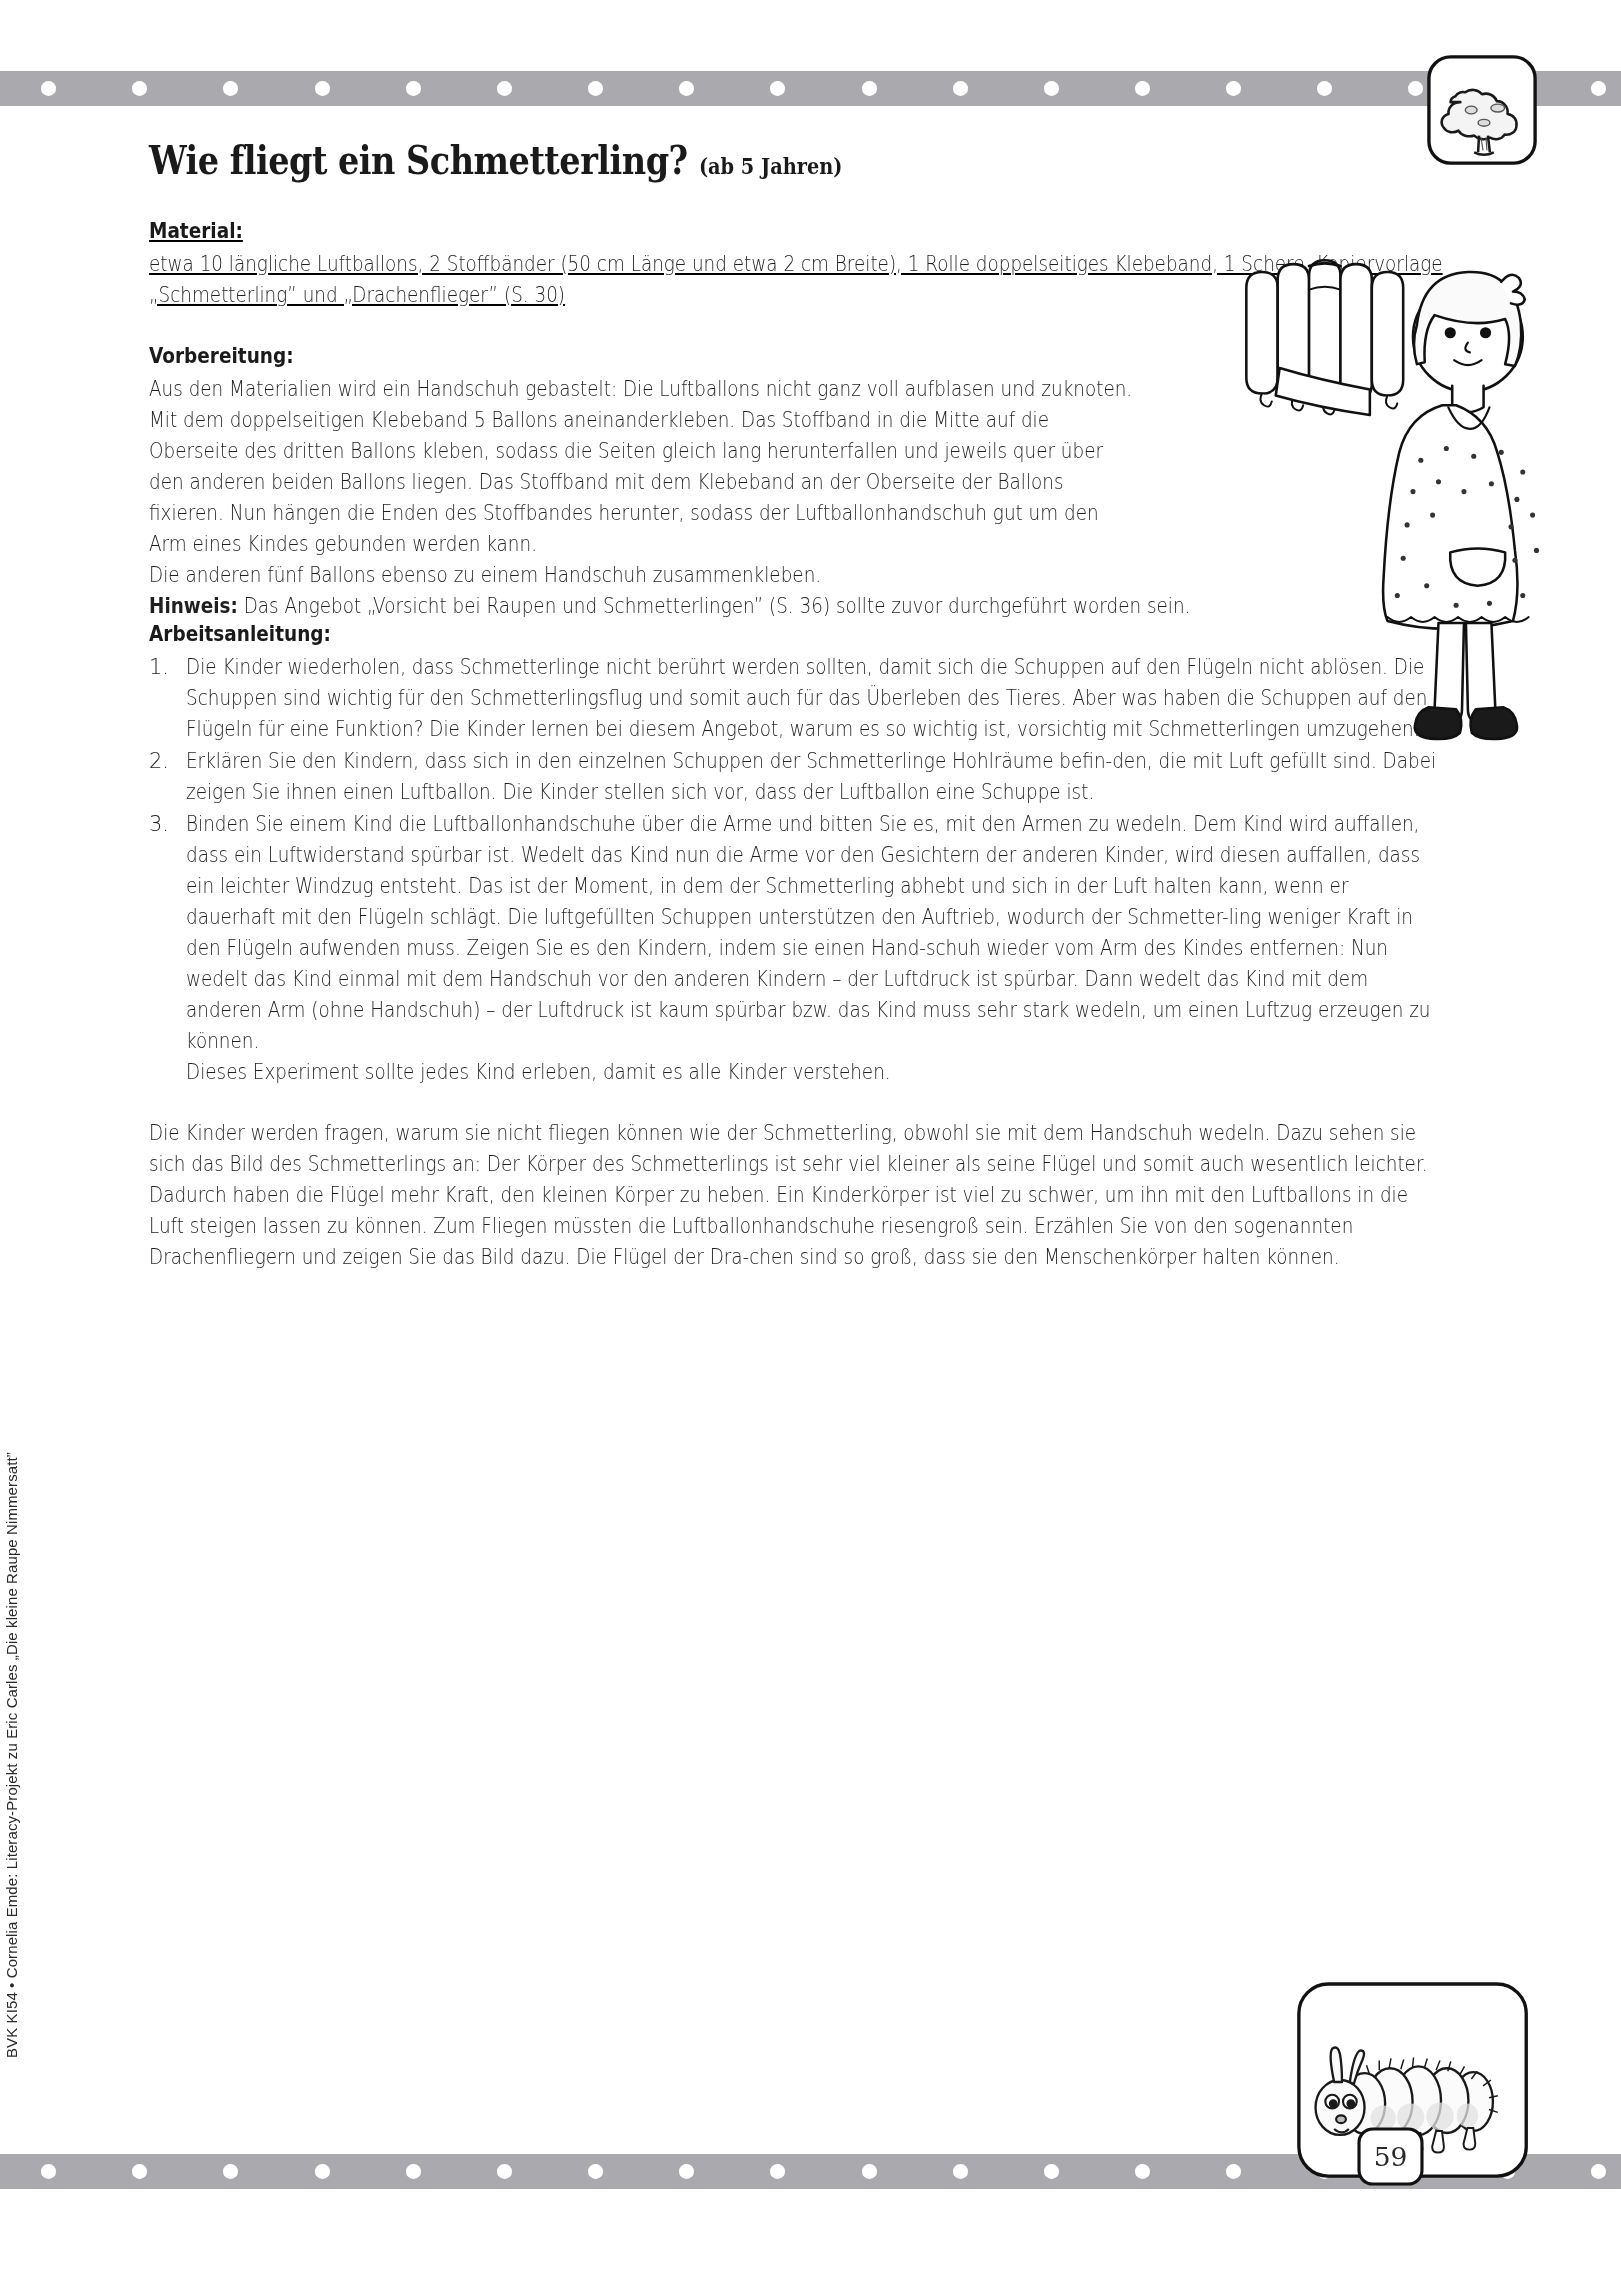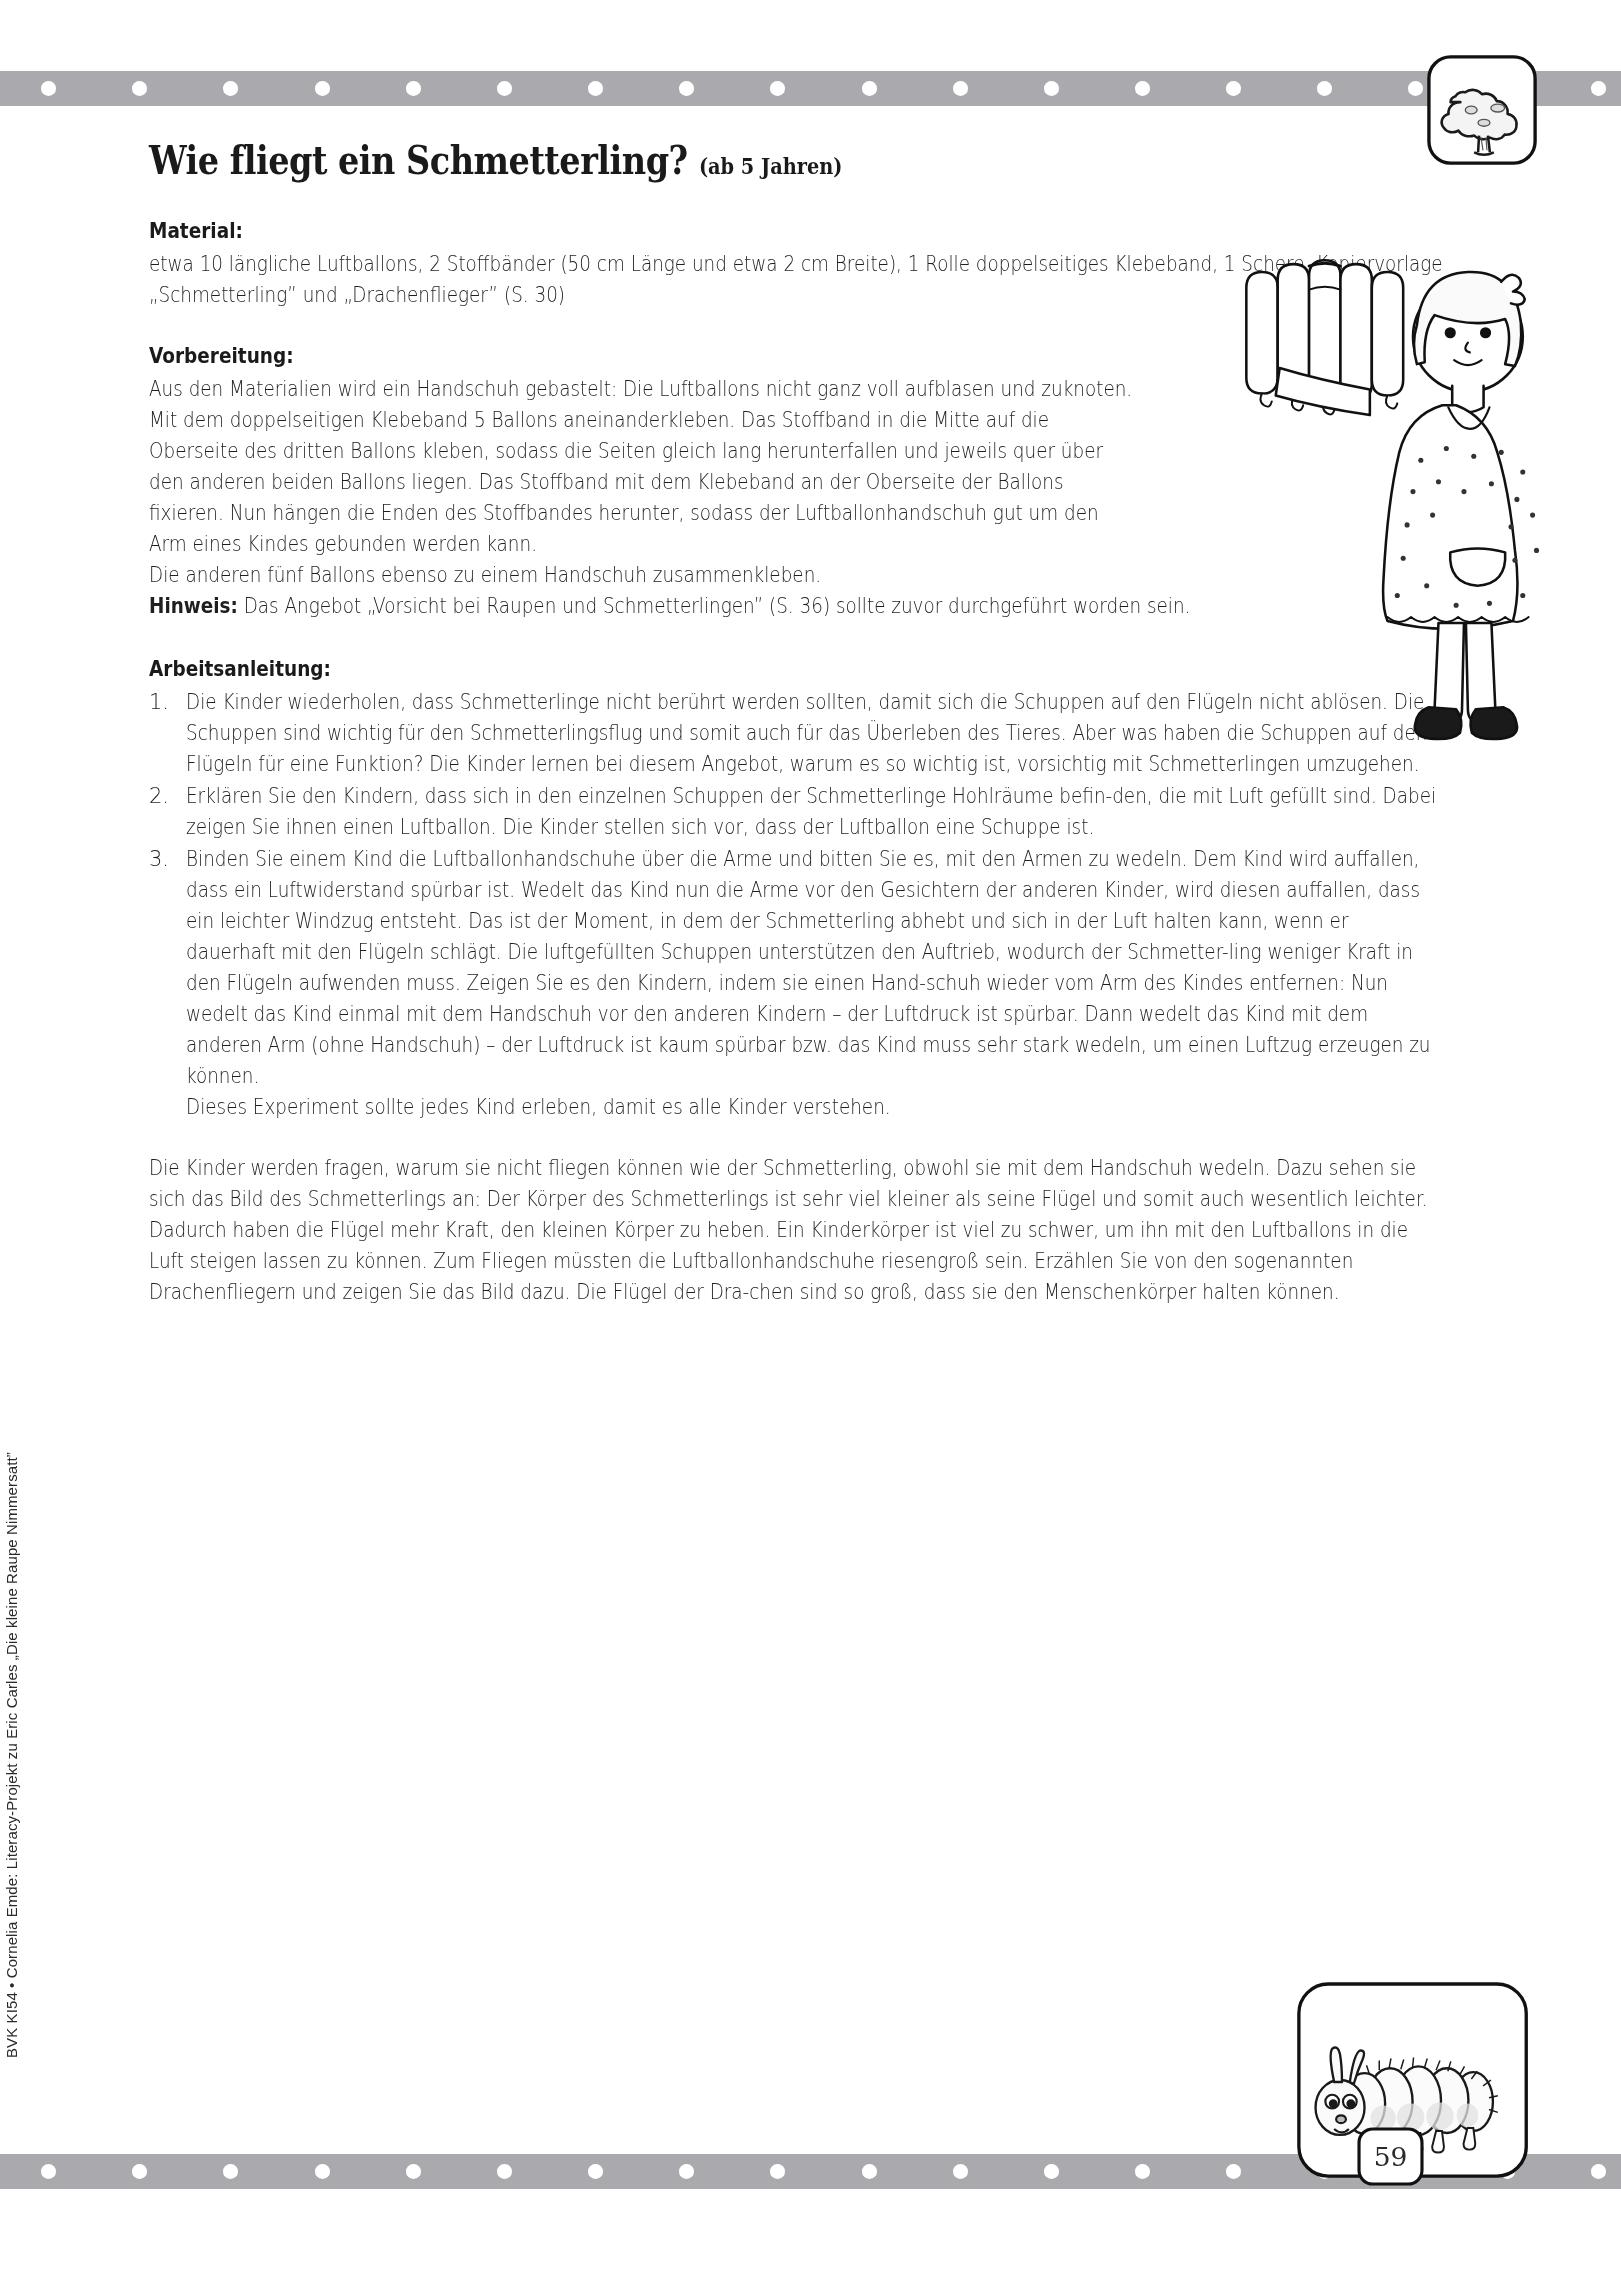--- a/index.html
+++ b/index.html
@@ -80,22 +80,22 @@
     color: #1f1f1f;
     margin: 0;
     transform: scaleX(0.875);
     transform-origin: left top;
     width: 114.3%;
   }
   .body-text b { font-weight: bold; }
 
   .narrow { width: 87%; }
 
-  .block-material { margin-bottom: 33px; }
-  .block-vorbereitung { margin-bottom: 35px; }
+  .block-material { margin-bottom: 33px; text-decoration: underline; }
+  .block-vorbereitung { }
 
   
   .steps {
     list-style: none;
     margin: 0;
     padding: 0;
   }
   .steps li {
     position: relative;
     padding-left: 37px;

